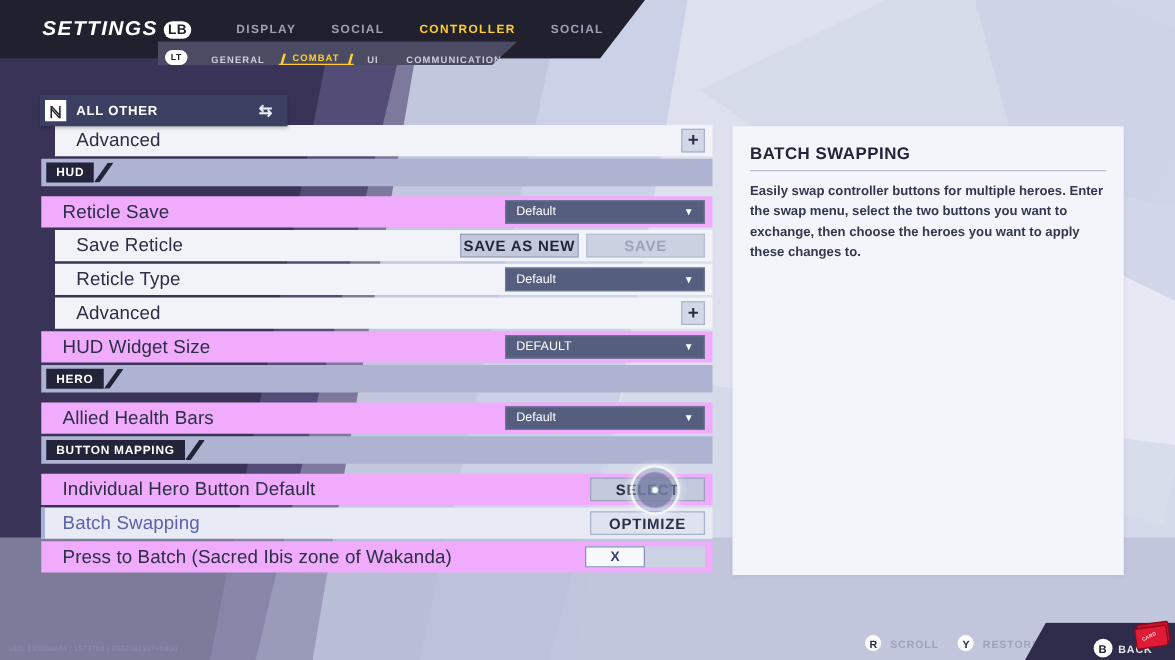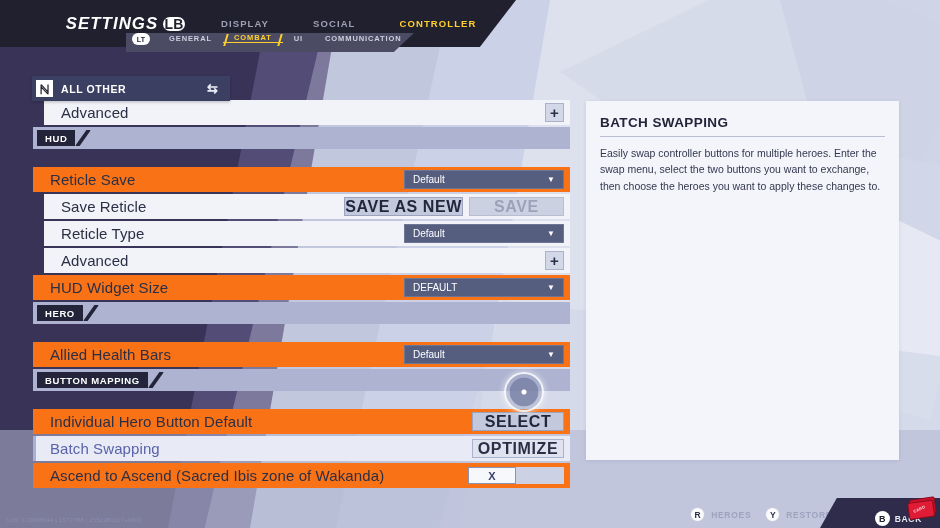--- a/index.html
+++ b/index.html
@@ -29,48 +29,47 @@
   .f8 { left:780px; top:0px; width:200px; height:260px; background:#ccd2e5;
         clip-path: polygon(0 0, 100% 0, 100% 100%, 25% 72%); opacity:.8;}
 
   
   #topbar {
     position:absolute; left:0; top:0; width:516px; height:47px;
     background:#20202e;
     clip-path: polygon(0 0, 100% 0, 93% 100%, 0% 100%);
     display:flex; align-items:center;
     z-index: 8;
-    padding-left: 32px;
   }
   .settings-word {
     color:#ffffff; font-weight:bold; font-style:italic;
     font-size:16px; letter-spacing:1px; margin-left:36px;
     font-family:"Liberation Sans", sans-serif;
     transform: scaleX(1.05);
   }
   .pill {
     display:inline-flex; align-items:center; justify-content:center;
     background:#ffffff; color:#20202e; border-radius:9px;
-    font-size:14px; font-weight:bold; height:14px; min-width:22px;
+    font-size:11px; font-weight:bold; height:14px; min-width:22px;
     margin-left:7px; letter-spacing:.3px;
   }
-  #topbar .tabs { display:flex; align-items:flex-start; margin-left:22px; gap:16px; }
+  #topbar .tabs { display:flex; align-items:flex-start; margin-left:22px; gap:0; }
   #topbar .tab {
     color:#9ea0b4; font-size:9.5px; font-weight:bold; letter-spacing:1.1px;
     padding: 0 14px; white-space:nowrap; cursor:pointer;
   }
   #topbar .tab.active { color:#ffd02e; }
   #topbar .rb { margin-left:12px; }
 
   
   #subbar {
     position:absolute; left:126px; top:33px; width:288px; height:19px;
     background:#4b4b63;
     clip-path: polygon(0 0, 100% 0, 93% 100%, 0% 100%);
-    display:flex; align-items:flex-start; z-index:8;
+    display:flex; align-items:flex-end; z-index:8;
   }
   #subbar .pill { background:#ffffff; color:#20202e; height:12px; min-width:18px;
     font-size:7px; border-radius:7px; margin-left:6px;}
   #subbar .tabs { display:flex; align-items:center; margin-left:8px; }
   #subbar .tab {
     color:#cdcfdd; font-size:7.5px; font-weight:bold; letter-spacing:.9px;
     padding:0 11px; position:relative; cursor:pointer; white-space:nowrap;
   }
   #subbar .tab.active { color:#ffd02e; }
   #subbar .tab.active::before,
@@ -104,38 +103,38 @@
     line-height:1; font-weight:bold;
   }
 
   
   #settings-panel {
     position:absolute; left:33px; top:100px; width:537px; height:360px;
     z-index:5;
   }
   .row {
     position:relative; height:25px; display:flex; align-items:center;
-    background:#f97316; margin-bottom:2px;
+    background:#f0abfc; margin-bottom:2px;
     border-left:3px solid transparent;
   }
   .row.indent { margin-left:11px; width:calc(100% - 11px); background:#f2f3f8;}
   .row .label {
     font-size:15px; color:#2b2f45; margin-left:14px; letter-spacing:.1px;
     white-space:nowrap;
   }
   .row.highlight { background:#e8eaf6; }
   .row.highlight .label { color:#5a63a8; }
   .row.highlight::before{
     content:""; position:absolute; left:-3px; top:0; bottom:0; width:3px;
     background:#a9b0d6;
   }
 
   .section {
     height:22px; background:#adb3d0; display:flex; align-items:center;
-    margin-bottom:18px; position:relative;
+    margin-bottom:8px; position:relative;
   }
   .section .tag {
     background:#23233a; color:#ffffff; height:16px; margin-left:4px;
     display:flex; align-items:center; padding:0 8px;
     font-size:9.5px; font-weight:bold; letter-spacing:.6px;
   }
   .section .slash {
     width:10px; height:16px; margin-left:3px; background:#23233a;
     transform: skewX(-20deg);
     clip-path: polygon(55% 0, 100% 0, 45% 100%, 0 100%);
@@ -144,21 +143,21 @@
   
   .ctrl { margin-left:auto; display:flex; align-items:center; }
   .dropdown {
     width:160px; height:19px; background:#565e80; color:#ffffff;
     display:flex; align-items:center; font-size:10px; padding:0 8px;
     margin-right:6px; border:1px solid #6d7594; cursor:pointer;
   }
   .dropdown .caret { margin-left:auto; font-size:8px; }
   .btn {
     height:19px; min-width:92px; display:flex; align-items:center;
-    justify-content:center; font-size:16px; font-weight:bold;
+    justify-content:center; font-size:12px; font-weight:bold;
     letter-spacing:.6px; margin-right:6px; cursor:pointer;
     background:#c3c9dd; color:#22263c; border:1px solid #9aa2bd;
   }
   .btn.disabled { background:#ccd1e1; color:#9ba2ba; border-color:#b7bed2; }
   .btn.wide { min-width:95px; }
   .btn.light { background:#dfe3f0; color:#2b2f45; border:1px solid #aab1ca; }
   .plus {
     width:19px; height:19px; margin-right:6px; background:#d3d8e8;
     border:1px solid #aab1c8; color:#2b2f45; font-size:15px; font-weight:bold;
     display:flex; align-items:center; justify-content:center; cursor:pointer;
@@ -186,21 +185,21 @@
     position:absolute; left:586px; top:101px; width:313px; height:359px;
     background:#f4f5fa; z-index:5; padding:14px 14px 0 14px;
     box-shadow:0 1px 4px rgba(60,66,100,.12);
   }
   #info-panel h2 {
     font-size:13.5px; font-weight:bold; color:#23233a; letter-spacing:.4px;
     margin-bottom:6px;
   }
   #info-panel .rule { height:1px; background:#b9bed3; margin-bottom:8px; }
   #info-panel p {
-    font-size:10.5px; line-height:1.55; color:#33384f;
+    font-size:10.5px; line-height:1.55; color:#33384f;font-weight:bold;
   }
 
   
   #bottombar {
     position:absolute; left:0; bottom:0; width:940px; height:30px;
     z-index:9; display:flex; align-items:center;
   }
   #uid {
     position:absolute; left:7px; bottom:5px; font-size:6px;
     color:#8d90b4; letter-spacing:.2px; opacity:.85;
@@ -367,41 +366,41 @@
         <div class="btn" style="min-width: 92px;">SELECT</div>
       </div>
     </div>
     <div class="row highlight">
       <span class="label">Batch Swapping</span>
       <div class="ctrl">
         <div class="btn light" style="min-width: 92px;">OPTIMIZE</div>
       </div>
     </div>
     <div class="row">
-      <span class="label">Ascend to Ascend (Sacred Ibis zone of Wakanda)</span>
+      <span class="label">Press to Batch (Sacred Ibis zone of Wakanda)</span>
       <div class="ctrl">
         <div class="keybox">X</div>
         <div class="keyslot"></div>
       </div>
     </div>
   </div>
 <div id="cursor"></div>
 
 <div id="info-panel">
   <h2>BATCH SWAPPING</h2>
   <div class="rule"></div>
   <p>Easily swap controller buttons for multiple heroes. Enter the swap menu, select the two buttons you want to exchange, then choose the heroes you want to apply these changes to.</p>
 </div>
 
 <div id="bottombar">
   <span id="uid">UID: 130088644 | 1573788 | 2552081107+0800</span>
   <div id="hints">
       <div class="hint">
         <span class="circ">R</span>
-        <span class="htxt">HEROES</span>
+        <span class="htxt">SCROLL</span>
       </div>
       <div class="hint">
         <span class="circ">Y</span>
         <span class="htxt">RESTORE DEFAULTS</span>
       </div>
     </div>
   <div id="backwedge"></div>
   <div id="backhint">
     <span class="circ">B</span>
     <span class="htxt">BACK</span>

